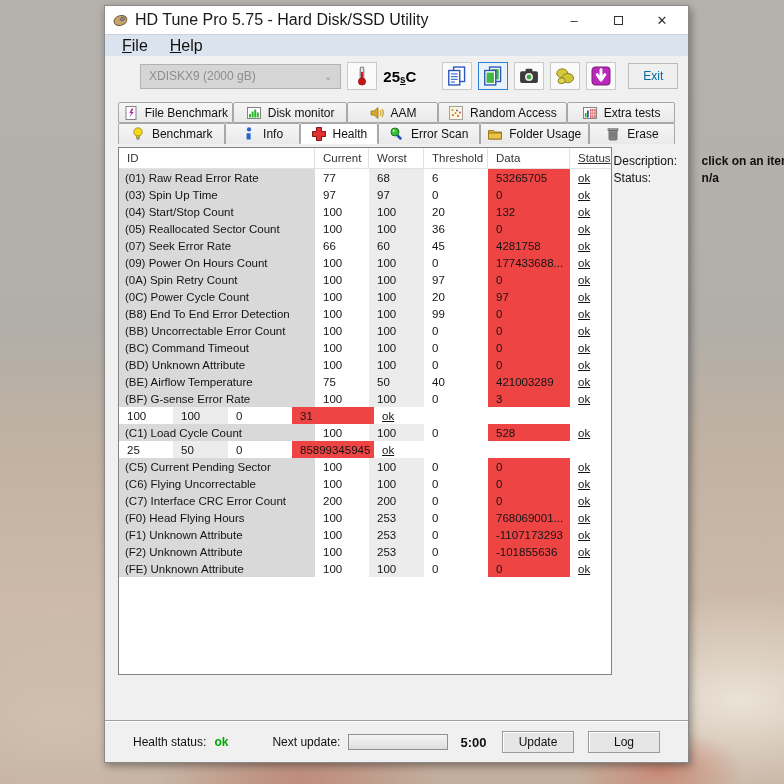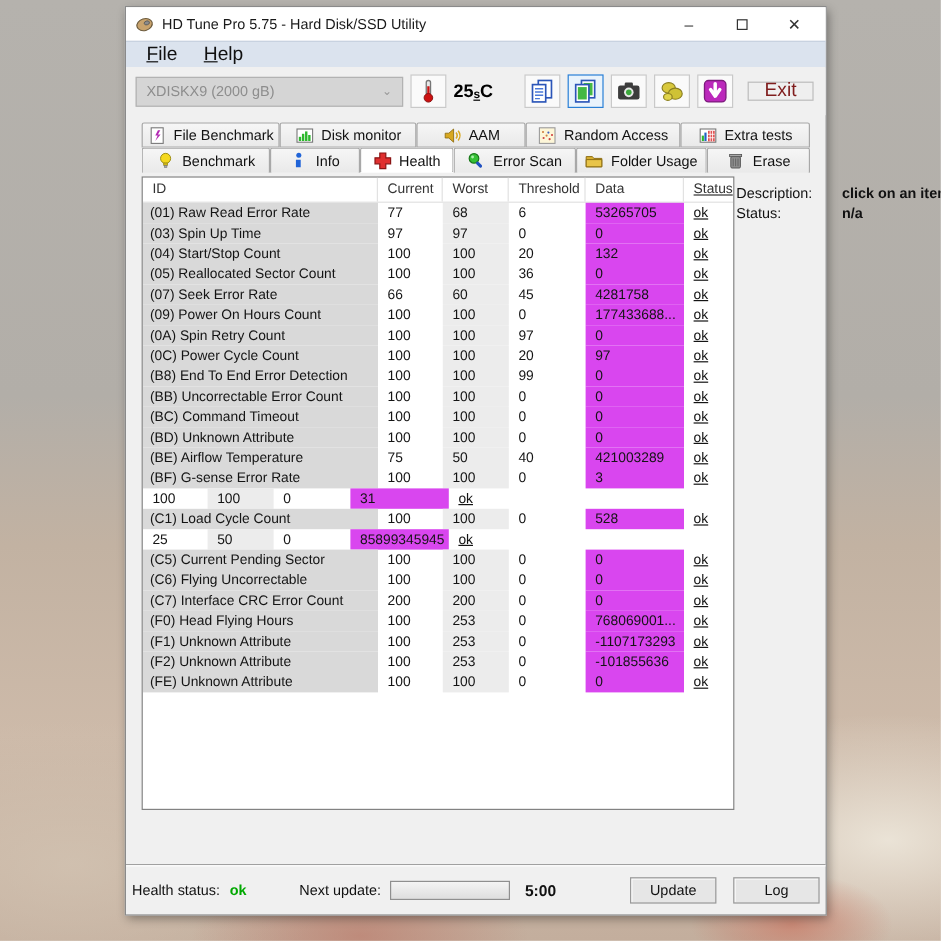--- a/index.html
+++ b/index.html
@@ -18,48 +18,48 @@
   
   .window{
     position:absolute; left:104px; top:5px; width:585px; height:758px;
     background:#f0f0f0; border:1px solid #8a8a8a;
     box-shadow:2px 3px 8px rgba(0,0,0,.38);
     display:flex; flex-direction:column;
   }
 
   .titlebar{ height:28px; background:#ffffff; display:flex; align-items:center; padding:0 4px 0 8px; flex:none; }
   .titlebar .app-icon{ width:15px; height:15px; margin-right:7px; flex:none; }
-  .titlebar .title{ font-size:12px; color:#1a1a1a; flex:1 1 auto; white-space:nowrap; overflow:hidden; }
+  .titlebar .title{ font-size:16px; color:#1a1a1a; flex:1 1 auto; white-space:nowrap; overflow:hidden; }
   .cap-btn{ width:44px; height:26px; display:flex; align-items:center; justify-content:center; color:#333; font-size:13px; }
   .cap-btn .maxbox{ width:9px; height:9px; border:1px solid #333; display:block; }
 
   .menubar{ height:22px; background:#dbe3ee; border-top:1px solid #c8d2e0; display:flex; align-items:center; padding-left:8px; gap:4px; flex:none; }
   .menu-item{ font-size:16px; color:#111; padding:2px 9px; }
   .menu-item u{ text-decoration:underline; }
 
   
-  .toolbar{ height:40px; background:#f0f0f0; display:flex; align-items:center; padding:0 10px 0 8px; gap:6px; flex:none; }
+  .toolbar{ height:40px; background:#f0f0f0; display:flex; align-items:center; padding:0 10px 0 8px; gap:6px; flex:none;margin-left:27px; }
   .drive-select{
     width:234px; height:25px; background:#d5d5d5; border:1px solid #b2b2b2;
     display:flex; align-items:center; padding:0 8px; color:#8d8d8d; font-size:12px;
   }
   .drive-select .chev{ margin-left:auto; color:#9a9a9a; font-size:10px; }
   .tool-btn{
     height:28px; min-width:30px; background:#fafafa; border:1px solid #c9c9c9;
     display:flex; align-items:center; justify-content:center; padding:0 3px;
   }
   .tool-btn.selected{ border:1px solid #2a7fd4; background:#e9f3fc; }
   .temp-wrap{ display:flex; align-items:baseline; font-weight:bold; color:#000; margin-right:14px; }
   .temp-val{ font-size:15px; }
   .temp-sub{ font-size:10px; text-decoration:underline; position:relative; top:1px; }
   .temp-unit{ font-size:15px; }
   .spacer{ flex:1 1 auto; }
   .exit-btn{
-    width:58px; height:16px; background:#efefef; border:1px solid #bcbcbc;
-    color:#7f1d1d; font-size:16px; display:flex; align-items:center; justify-content:center;
+    width:58px; height:26px; background:#efefef; border:1px solid #bcbcbc;
+    color:#0369a1; font-size:12px; display:flex; align-items:center; justify-content:center;
   }
 
   
   .tabstrip{ margin:6px 13px 0 13px; flex:none; }
   .tabrow{ display:flex; height:21px; }
   .tab{
     display:flex; align-items:center; justify-content:center; gap:6px;
     border:1px solid #a8a8a8; border-bottom:none; border-radius:2px 2px 0 0;
     background:linear-gradient(#f6f6f6,#e9e9e9);
     font-size:12px; color:#111; white-space:nowrap; overflow:hidden;
@@ -78,34 +78,34 @@
   .thead .hc{ padding-left:8px; height:100%; display:flex; align-items:center; border-right:1px solid #e2e2e2; }
   .trow{ display:flex; height:17px; align-items:center; color:#141414; flex:none; }
   .c-id{ width:196px; flex:none; padding-left:6px; }
   .c-cur{ width:54px; flex:none; }
   .c-wor{ width:55px; flex:none; }
   .c-thr{ width:64px; flex:none; }
   .c-dat{ width:82px; flex:none; }
   .c-sta{ flex:1 1 auto;text-decoration:underline; }
   .trow .c-id{ background:#d9d9d9; }
   .trow .c-wor{ background:#ececec; }
-  .trow .c-dat{ background:#d946ef; }
+  .trow .c-dat{ background:#ef4444; }
   .trow > div{ padding-left:8px; height:100%; display:flex; align-items:center; white-space:nowrap; overflow:hidden; }
   .trow > .c-id{ padding-left:6px; }
 
   
   .details{ padding:7px 2px 0 2px; font-size:12px; color:#111; flex:none; }
   .dline{ display:flex; margin-bottom:3px; }
   .dlabel{ width:88px; flex:none; }
   .dvalue{ font-weight:bold; }
 
   .etched{ border-top:1px solid #a0a0a0; border-bottom:1px solid #ffffff; margin:8px 0 0 0; flex:none; }
 
   
-  .statusbar{ height:40px; display:flex; align-items:center; padding:0 5px; font-size:12px; color:#111; flex:none; }
+  .statusbar{ height:40px; display:flex; align-items:center; padding:0 28px; font-size:12px; color:#111; flex:none; }
   .health-ok{ font-weight:bold; margin-left:8px; }
   .nu-label{ margin-left:44px; }
   .progress{ width:100px; height:16px; border:1px solid #8f8f8f; background:linear-gradient(#f4f4f4,#dedede); margin-left:8px; }
   .countdown{ font-weight:bold; margin-left:12px; font-size:13px; }
   .push-btn{
     width:72px; height:22px; background:#e6e6e6; border:1px solid #9a9a9a;
     box-shadow:inset 1px 1px 0 #fff; display:flex; align-items:center; justify-content:center; font-size:12px; color:#111;
   }
   .btn-update{ margin-left:auto; }
   .btn-log{ margin-left:14px; }

